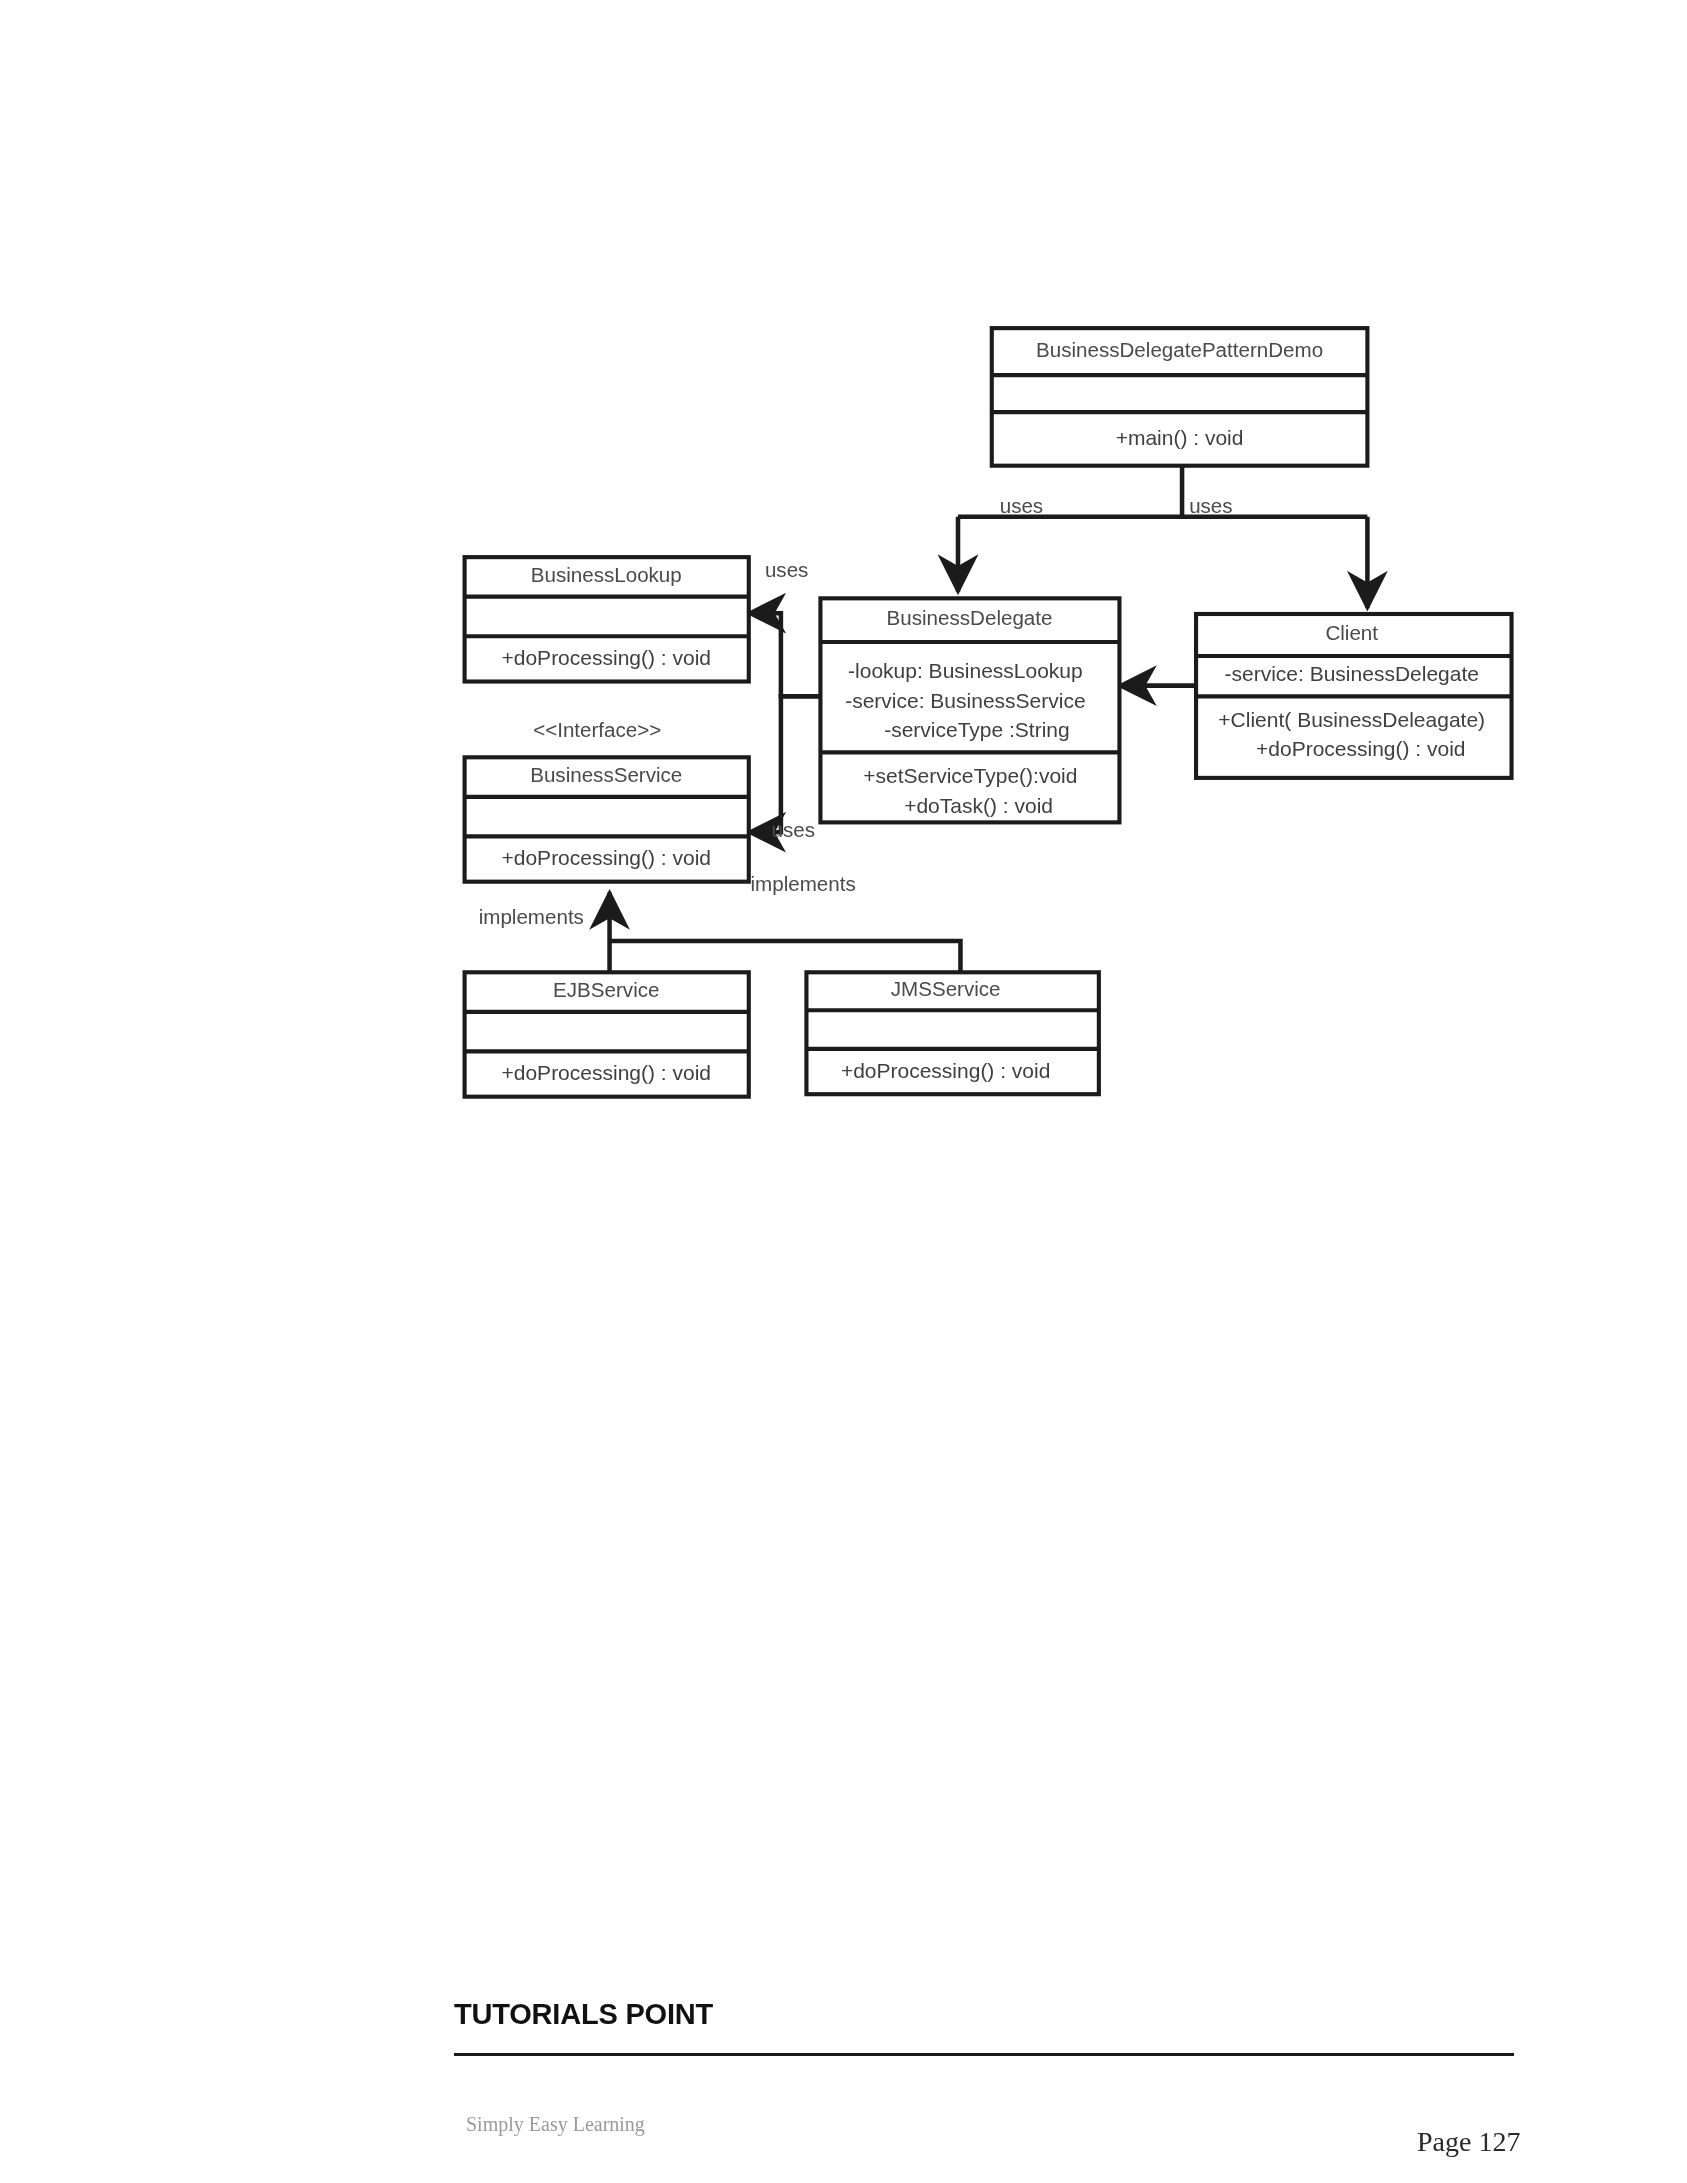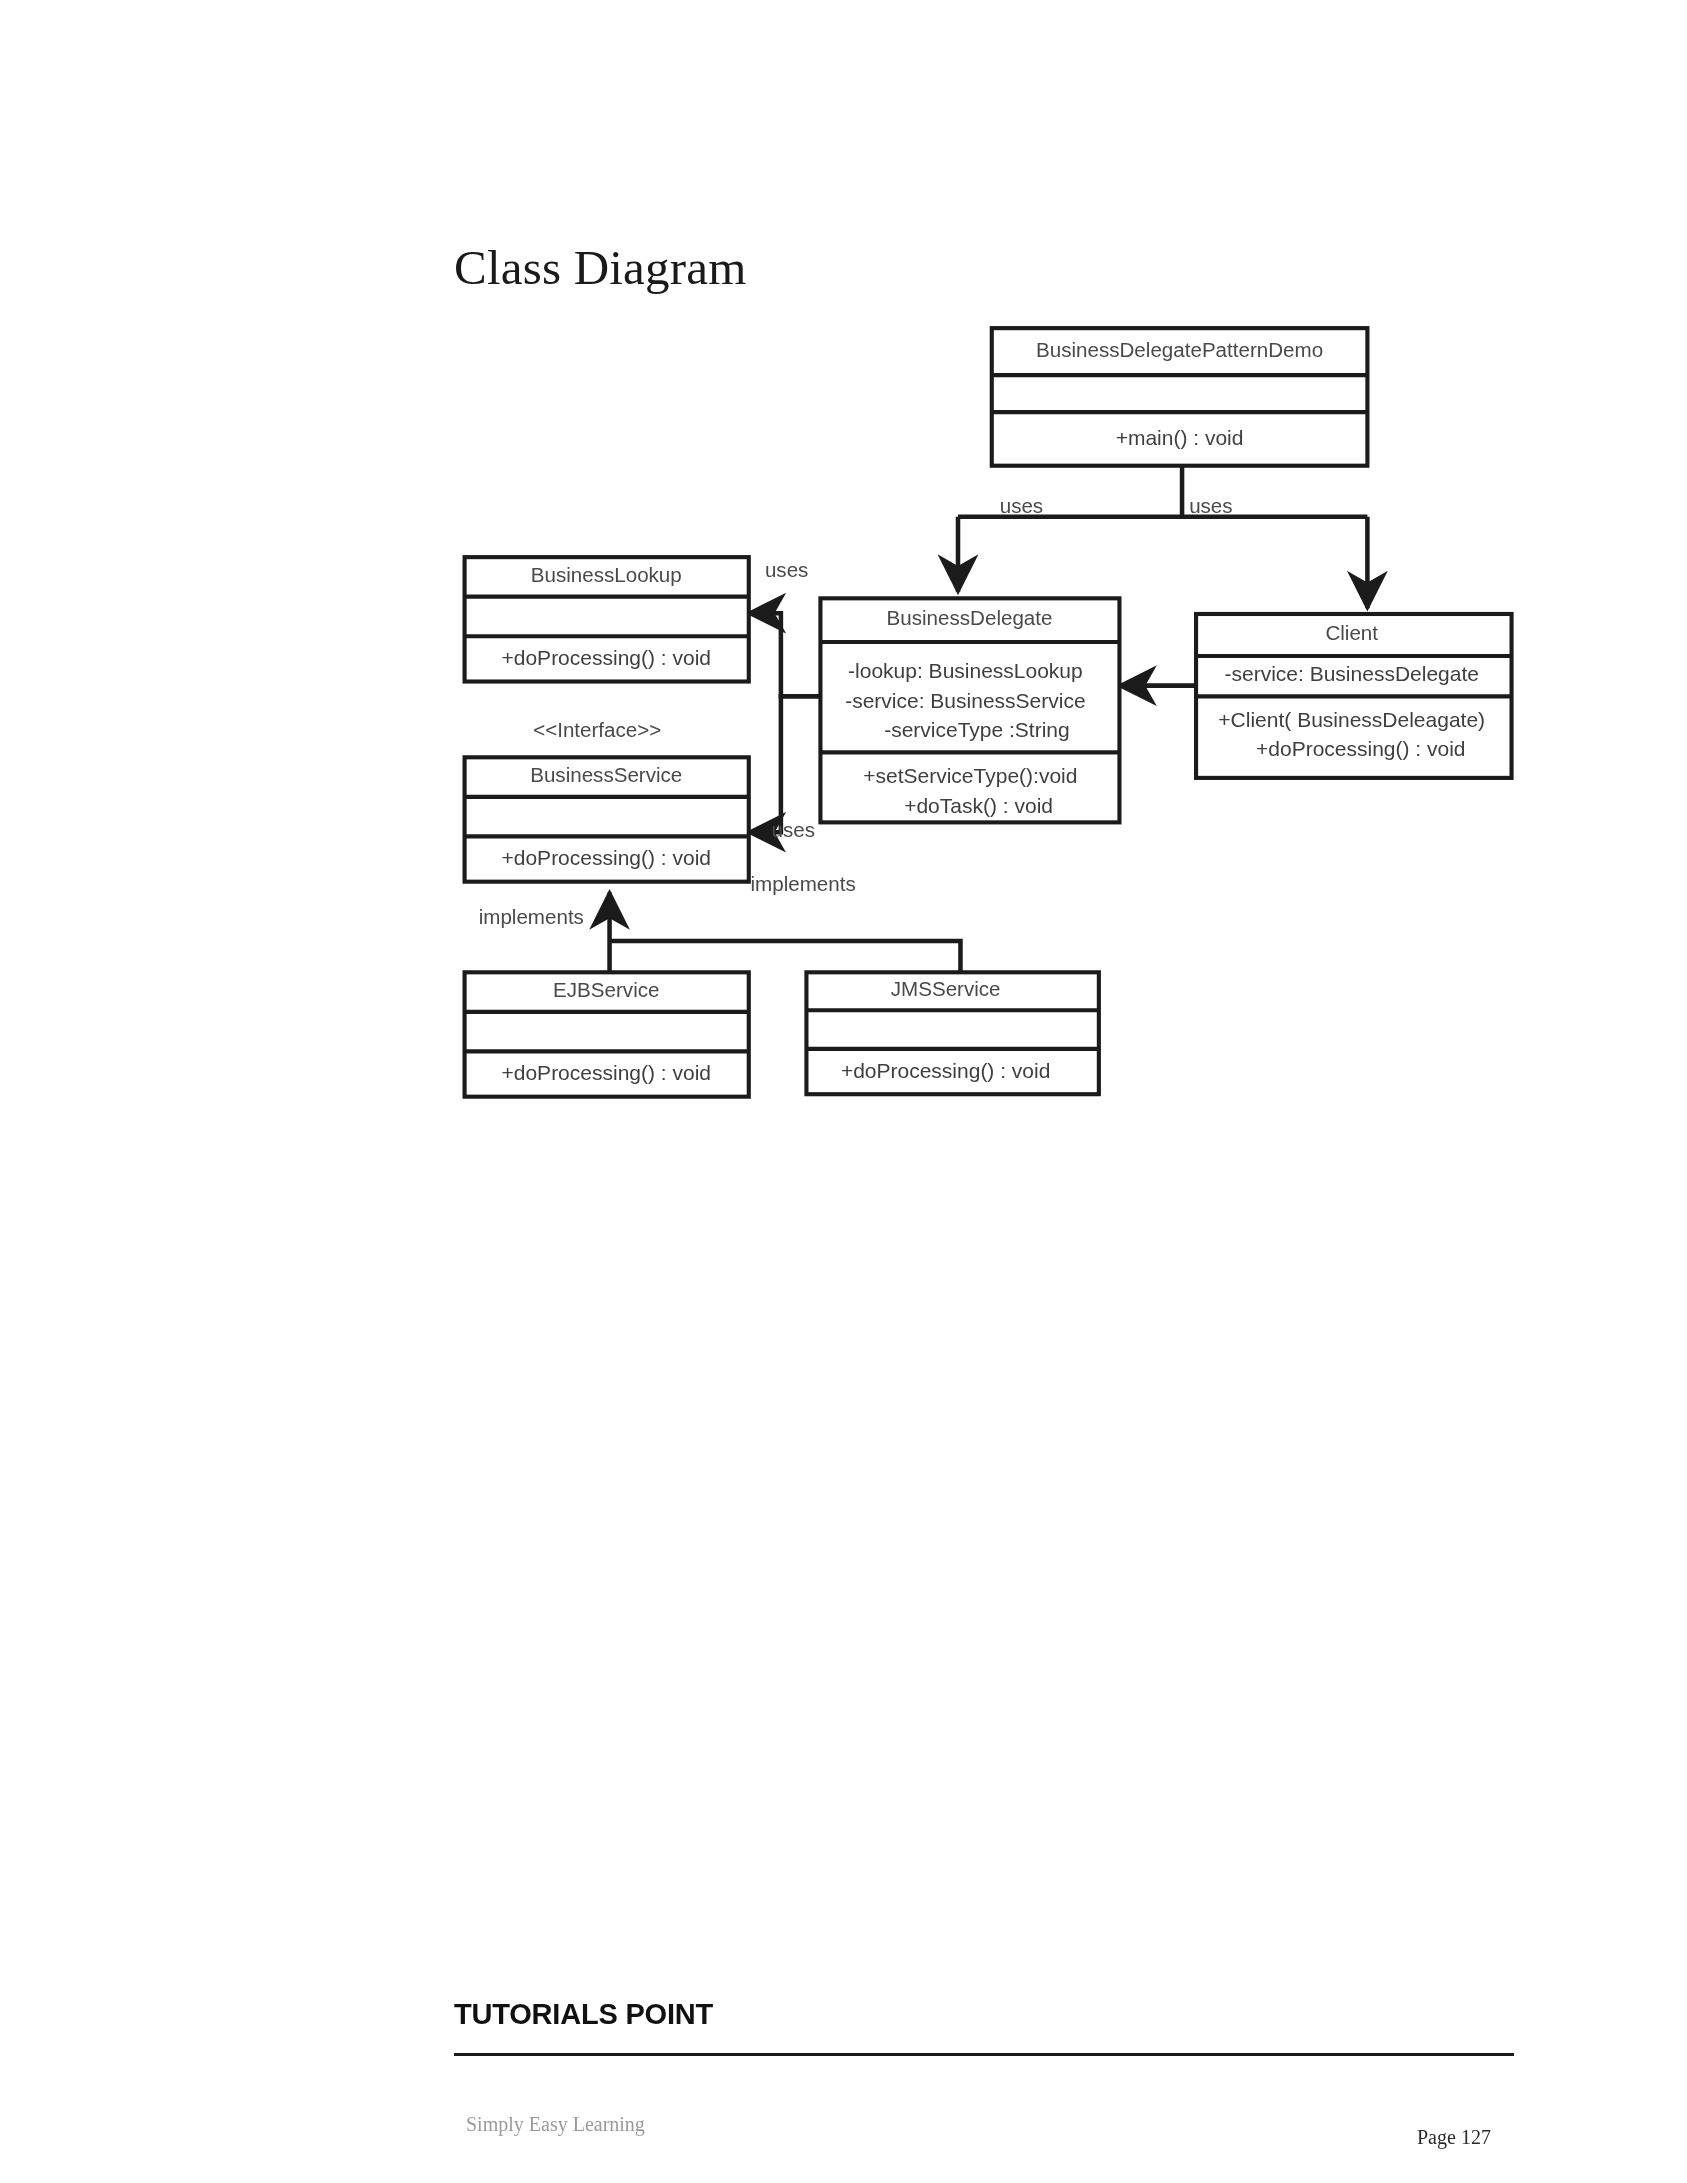--- a/index.html
+++ b/index.html
@@ -123,31 +123,30 @@
     color: #9a9a9a;
     white-space: nowrap;
   }
   .footer-page {
     position: absolute;
     left: 1417px;
     top: 2126px;
     width: 97px;
     text-align: left;
     font-family: "Liberation Serif", serif;
-    font-size: 20px;
+    font-size: 28px;
     color: #2a2a2a;
     white-space: nowrap;
   }
 </style>
 </head>
 <body>
 
 <div class="page">
 
-  <div class="page-title">Class Diagram</div>
 
   <div class="diagram-wrap">
     <svg class="uml" viewBox="0 0 2048 1450" xmlns="http://www.w3.org/2000/svg">
       <defs>
         <marker id="arrowOpen" viewBox="0 0 12 12" refX="11" refY="6" markerWidth="9" markerHeight="9" orient="auto-start-reverse">
           <path d="M 0 0 L 12 6 L 0 12 L 3.4 6 Z" fill="#1b1b1b"></path>
         </marker>
       </defs>
 
       <g>

